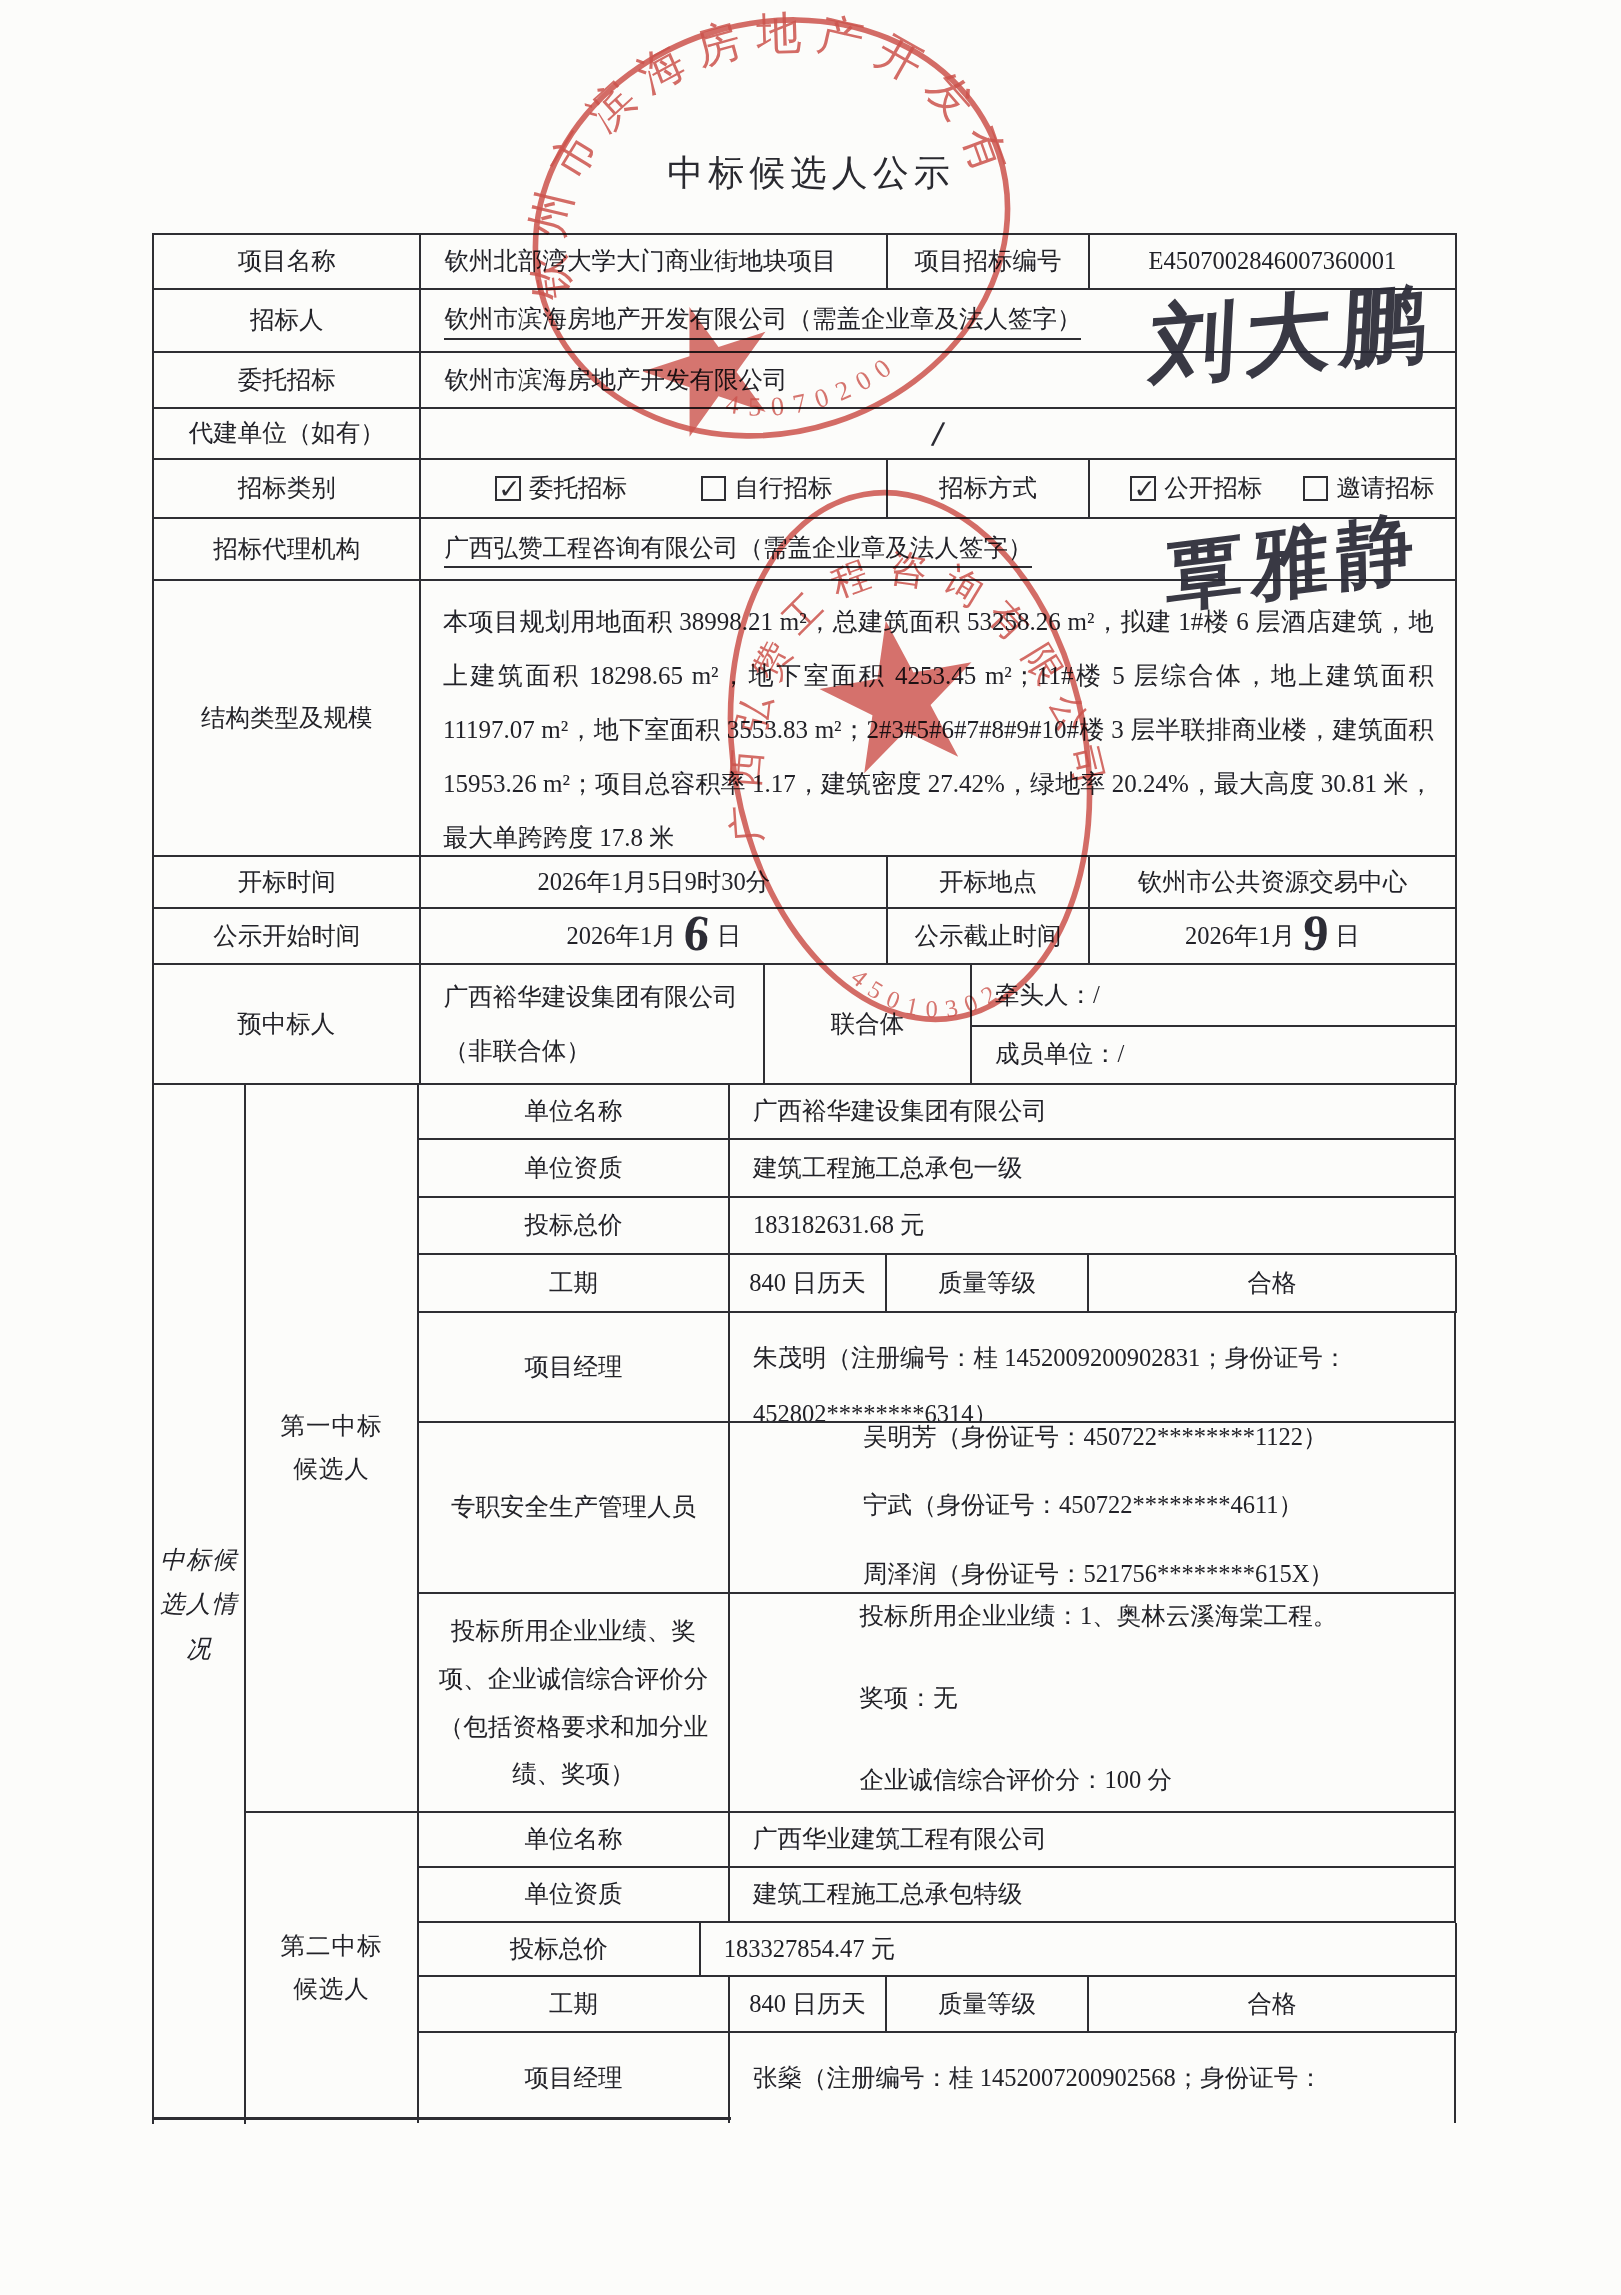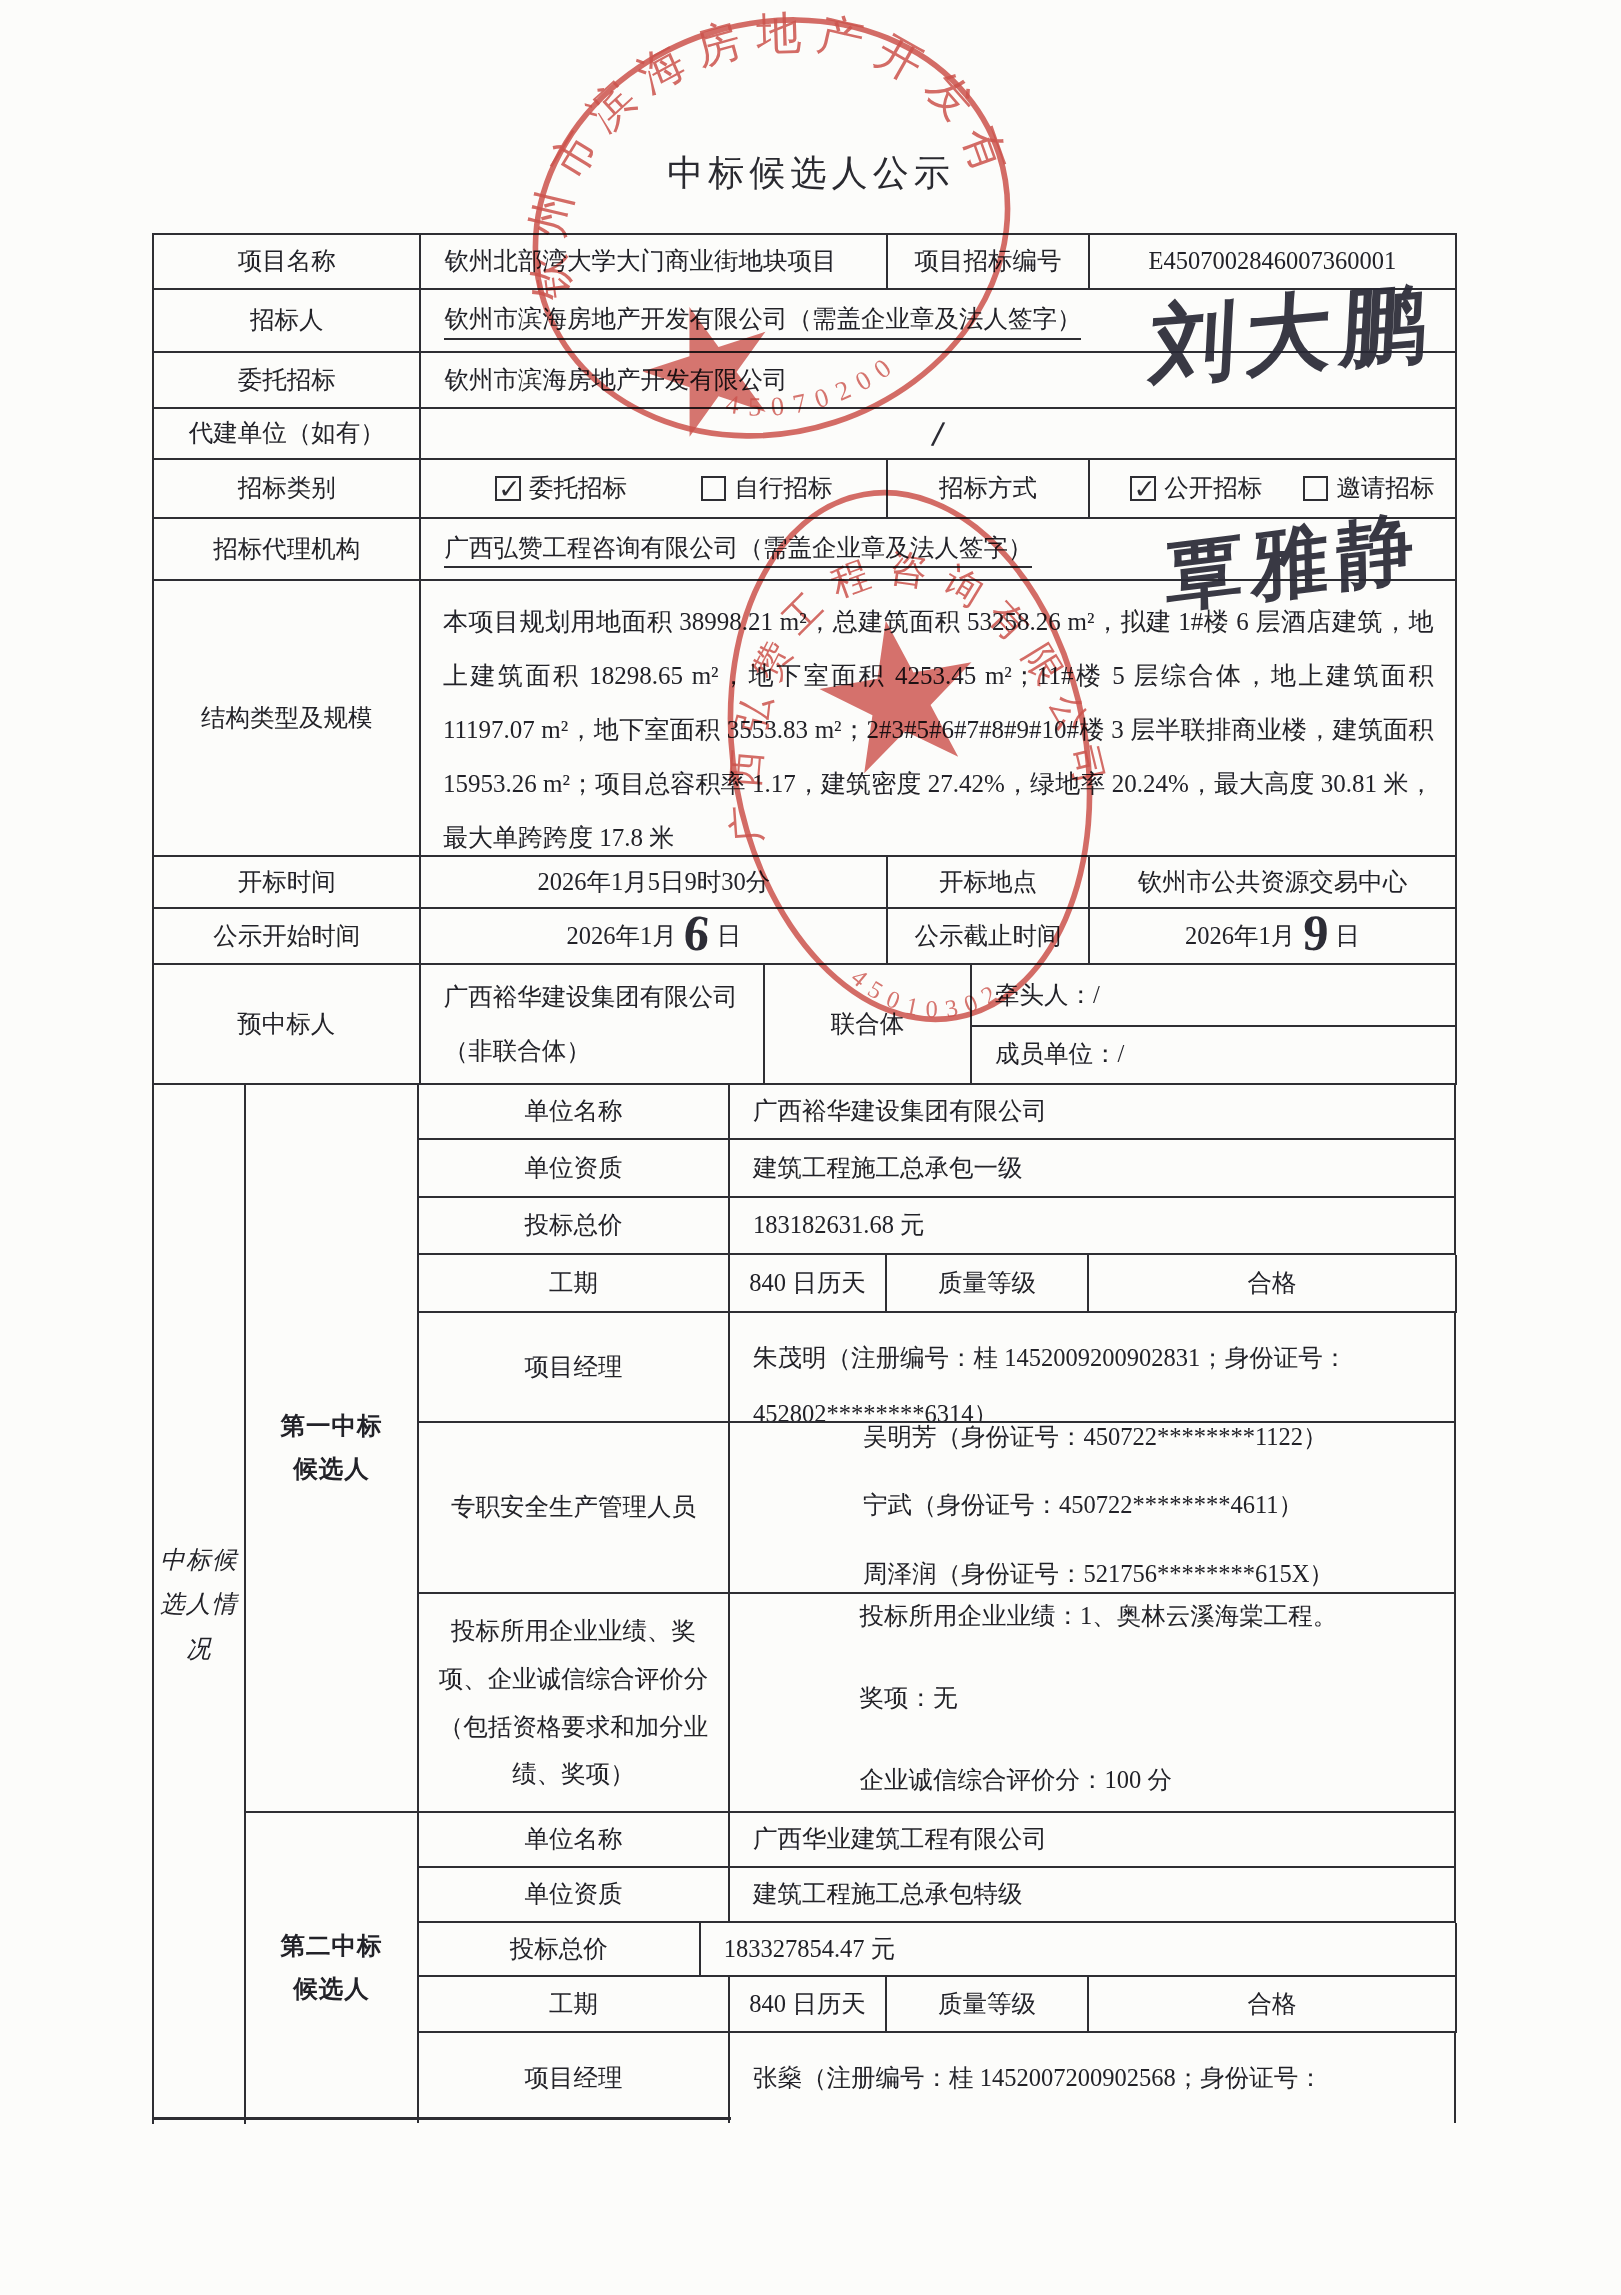--- a/index.html
+++ b/index.html
@@ -11,21 +11,21 @@
   .tbl{position:absolute;left:152px;top:233px;width:1305px;
        border-left:2.6px solid #2e2e33;border-top:2.6px solid #2e2e33;box-sizing:border-box;font-size:24.5px;}
   .tr{display:flex;}
   .td{box-sizing:border-box;border-right:2.6px solid #2e2e33;border-bottom:2.6px solid #2e2e33;
       display:flex;align-items:center;justify-content:center;text-align:center;
       line-height:1.5;overflow:hidden;}
   .left{justify-content:flex-start;text-align:left;padding-left:23px;padding-right:10.2px;}
   .nb{border-bottom:none !important;}
   .col{display:flex;flex-direction:column;box-sizing:border-box;}
   .uline{border-bottom:2.6px solid #2e2e33;padding-bottom:0;}
-  .wrapnarrow{width:102px;word-break:break-all;line-height:1.75;letter-spacing:1px;font-weight:bold;}
+  .wrapnarrow{width:102px;word-break:break-all;line-height:1.75;letter-spacing:1px;}
   .vertlbl{width:82px;word-break:break-all;line-height:1.8;letter-spacing:1.5px;font-style:italic;}
   .para{display:block;padding:14.3px 21.5px 10.2px 21.5px;text-align:justify;line-height:54px;font-size:25px;}
   .multiline{display:block;padding:17.4px 10.2px 10.2px 23px;text-align:left;line-height:2.25;}
   .stackline{margin:13.3px 0;}
   .gapline{margin:26.6px 0;}
   
   .cbrow{display:inline-flex;align-items:center;white-space:nowrap;margin-left:20px;}
   .cb{width:21.5px;height:21.5px;border:2px solid #2e2e33;display:inline-block;position:relative;
       margin-right:8.2px;flex:none;}
   .cb.checked::after{content:"\2713";position:absolute;left:1px;top:-8.2px;font-size:26.6px;color:#2e2e33;}

